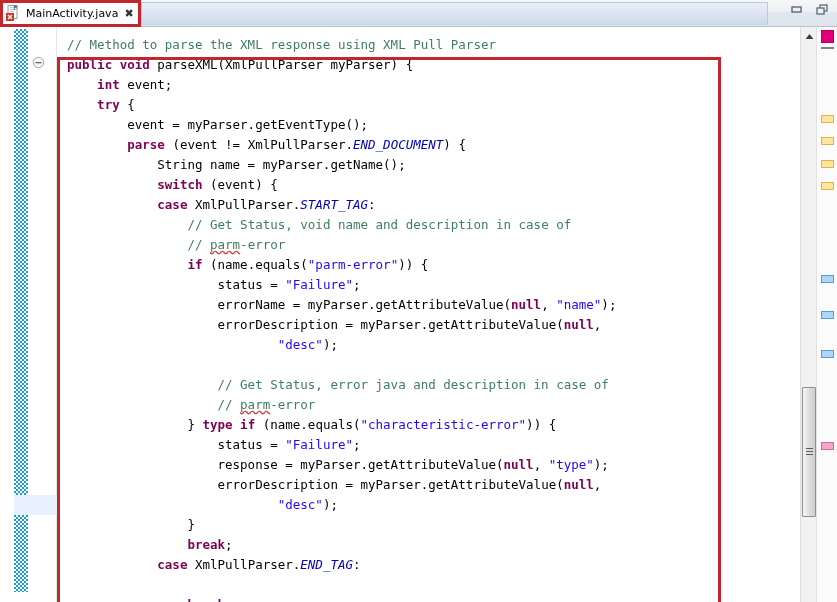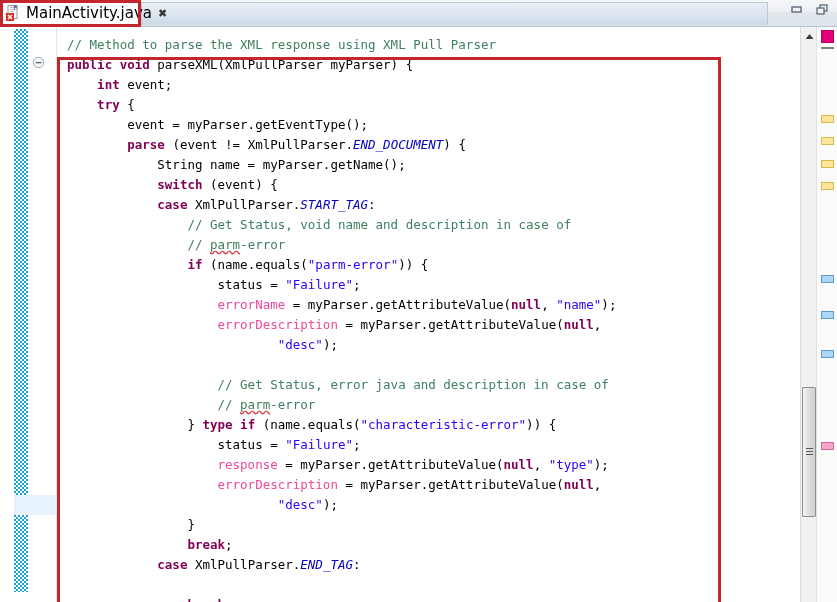--- a/index.html
+++ b/index.html
@@ -58,21 +58,21 @@
     pointer-events: none;
     z-index: 6;
   }
   .tab-icon {
     position: relative;
     width: 15px; height: 16px;
     flex: 0 0 auto;
     margin-right: 5px;
   }
   .tab-title {
-    font-size: 15px;
+    font-size: 11px;
     color: #000000;
     font-family: "DejaVu Sans", sans-serif;
     white-space: nowrap;
   }
   .tab-close {
     margin-left: 6px;
     font-size: 11px;
     color: #333;
     font-family: "DejaVu Sans", sans-serif;
     line-height: 1;
@@ -138,21 +138,21 @@
     font-family: "DejaVu Sans Mono", monospace;
     font-size: 12.5px;
     line-height: 20px;
     color: #000000;
     white-space: pre;
     letter-spacing: 0px;
   }
   .k  { color: #7f0055; font-weight: bold; }  
   .s  { color: #2a00ff; }                      
   .c  { color: #3f7f5f; }                      
-  .f  { color: #ec4899; }                      
+  .f  { color: #000000; }                      
   .sf { color: #0000c0; font-style: italic; }  
   .squig {
     text-decoration: underline wavy #d43d3d;
     text-decoration-skip-ink: none;
   }
 
   
   .line-hl {
     position: absolute;
     left: 14px; top: 468px;

